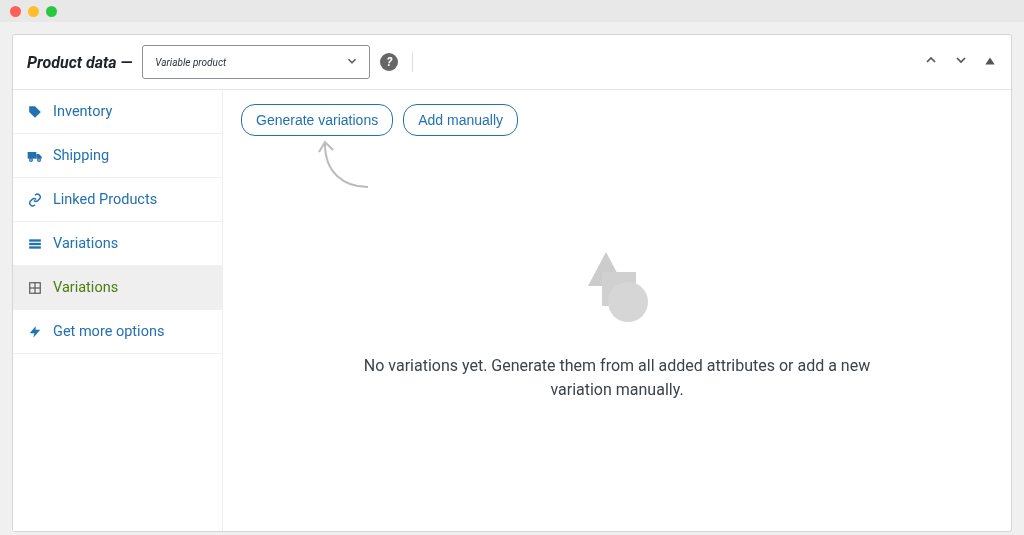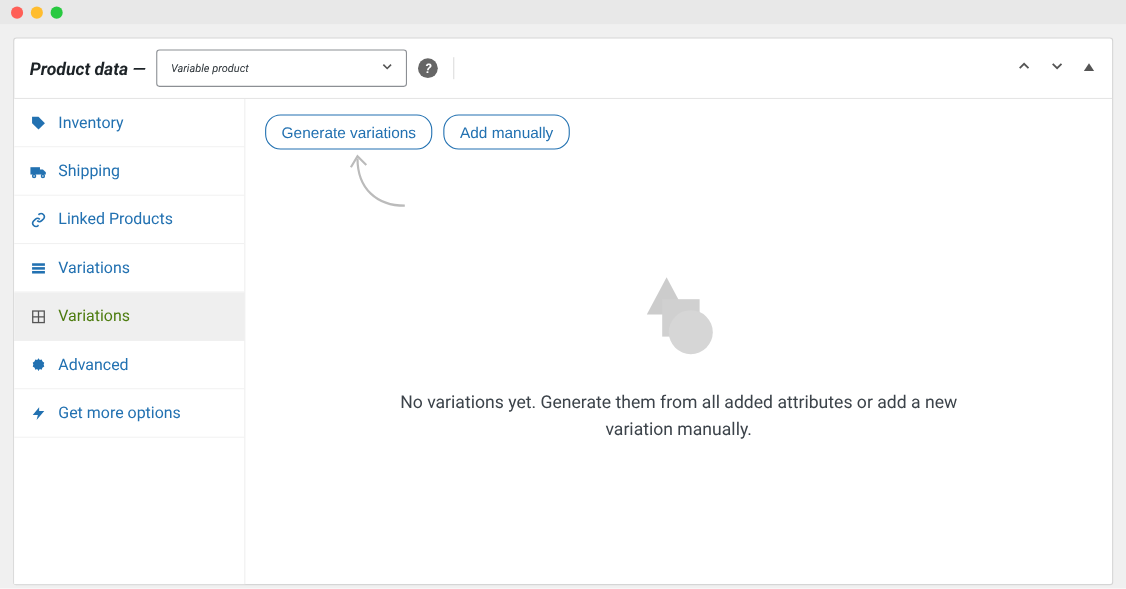--- a/index.html
+++ b/index.html
@@ -237,29 +237,20 @@
               <rect x="3" y="3" width="18" height="18"></rect>
               <line x1="12" y1="3" x2="12" y2="21"></line>
               <line x1="3" y1="12" x2="21" y2="12"></line>
             </svg>
         </span>
         <span>Variations</span>
       </div>
       <div class="sidebar-item">
         <span class="si-icon">
           <svg width="14" height="14" viewBox="0 0 24 24" fill="currentColor">
-              <circle cx="12" cy="12" r="3" fill="#fff"></circle>
-              <path d="M12 1l2 3 3-1 1 3 3 2-1 3 1 3-3 2-1 3-3-1-2 3-2-3-3 1-1-3-3-2 1-3-1-3 3-2 1-3 3 1z"></path>
-            </svg>
-        </span>
-        <span>Advanced</span>
-      </div>
-      <div class="sidebar-item">
-        <span class="si-icon">
-          <svg width="14" height="14" viewBox="0 0 24 24" fill="currentColor">
               <polygon points="13 2 3 14 11 14 9 22 21 8 13 8"></polygon>
             </svg>
         </span>
         <span>Get more options</span>
       </div>
       <div class="sidebar-spacer"></div>
     </div>
 
     <div class="content">
       <div class="btn-row">

